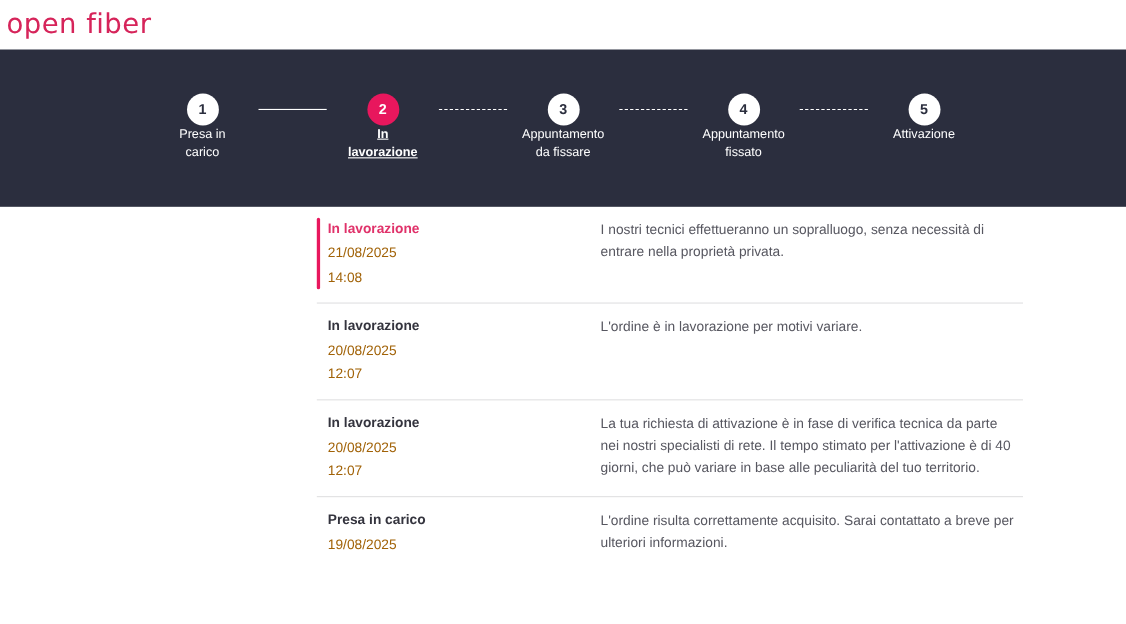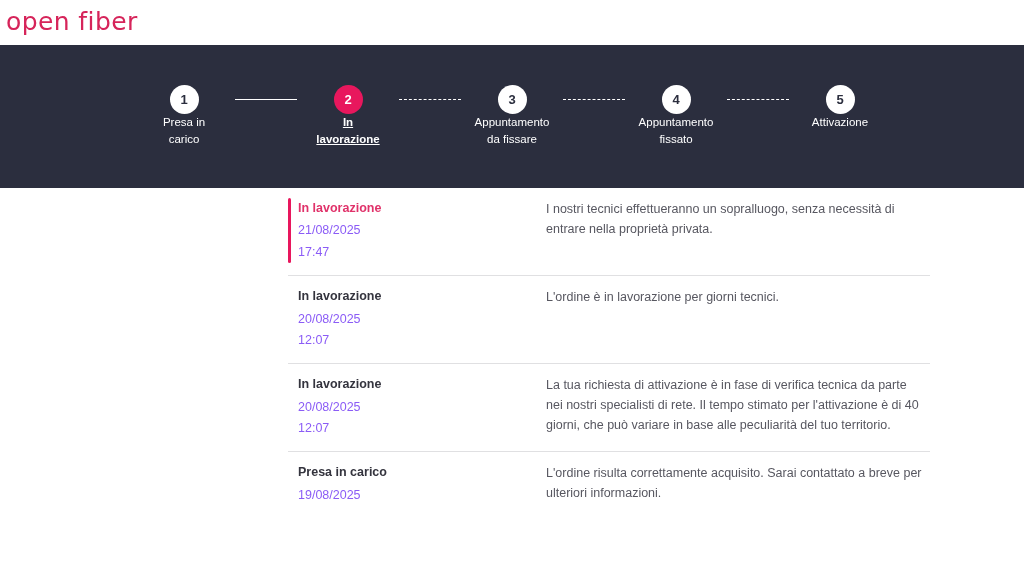--- a/index.html
+++ b/index.html
@@ -165,21 +165,21 @@
   .entry-status {
     font-size: 12.5px;
     font-weight: 700;
     color: #34343e;
     line-height: 1.55;
     margin-bottom: 3px;
   }
   .entry.highlight .entry-status { color: #e0326a; }
   .entry-date, .entry-time {
     font-size: 12.5px;
-    color: #8b5cf6;
+    color: #a16207;
     line-height: 1.55;
     font-weight: 400;
   }
   .entry-date { margin-bottom: 2px; }
 
   .entry-desc {
     flex: 1 1 auto;
     font-size: 12.5px;
     line-height: 1.58;
     color: #575760;
@@ -238,31 +238,31 @@
 <main class="content">
   <div class="content-inner">
 
 
     <div class="timeline" id="timeline-root">
         <div class="entry first highlight">
           <div class="entry-bar"></div>
           <div class="entry-meta">
             <div class="entry-status">In lavorazione</div>
             <div class="entry-date">21/08/2025</div>
-            <div class="entry-time">17:47</div>
+            <div class="entry-time">14:08</div>
           </div>
           <div class="entry-desc">I nostri tecnici effettueranno un sopralluogo, senza necessità di entrare nella proprietà privata.</div>
         </div>
         <div class="entry">
           <div class="entry-meta">
             <div class="entry-status">In lavorazione</div>
             <div class="entry-date">20/08/2025</div>
             <div class="entry-time">12:07</div>
           </div>
-          <div class="entry-desc">L'ordine è in lavorazione per giorni tecnici.</div>
+          <div class="entry-desc">L'ordine è in lavorazione per motivi variare.</div>
         </div>
         <div class="entry">
           <div class="entry-meta">
             <div class="entry-status">In lavorazione</div>
             <div class="entry-date">20/08/2025</div>
             <div class="entry-time">12:07</div>
           </div>
           <div class="entry-desc">La tua richiesta di attivazione è in fase di verifica tecnica da parte nei nostri specialisti di rete. Il tempo stimato per l'attivazione è di 40 giorni, che può variare in base alle peculiarità del tuo territorio.</div>
         </div>
         <div class="entry">

